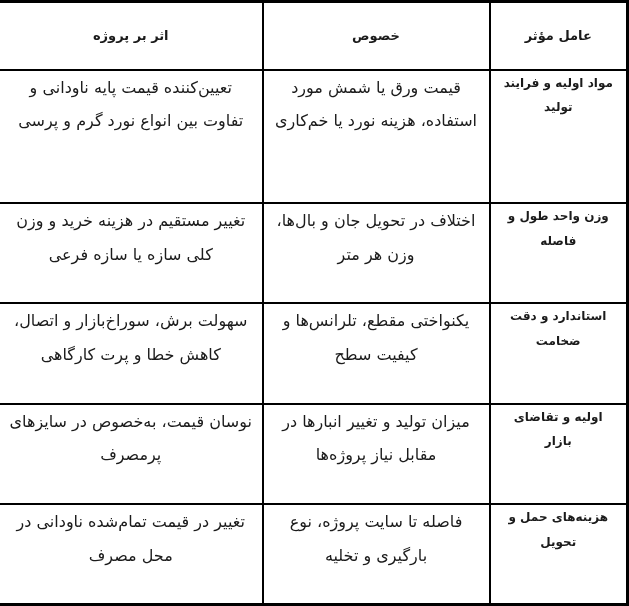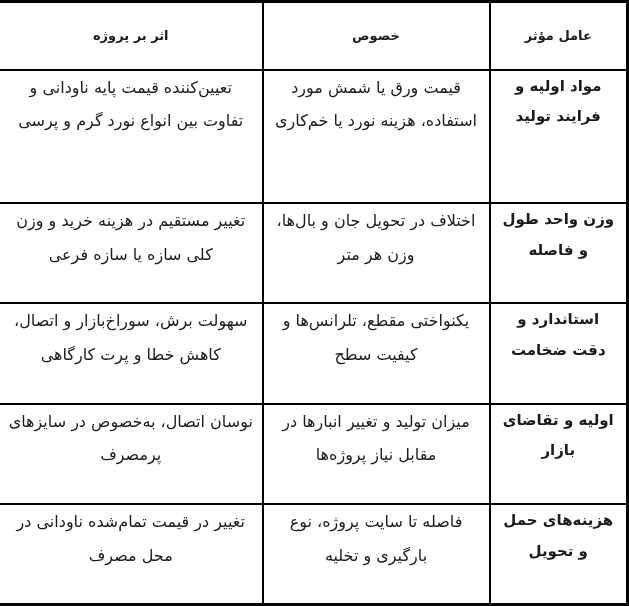--- a/index.html
+++ b/index.html
@@ -39,21 +39,21 @@
     vertical-align: middle;
     line-height: 1.4;
   }
   table.factors td {
     font-size: 16px;
     vertical-align: top;
     line-height: 2.1;
   }
   table.factors td.factor {
     font-weight: 700;
-    font-size: 15px;
+    font-size: 12px;
     line-height: 2.05;
   }
   tr.row-0 { height: 133px; }
   tr.row-1 { height: 100px; }
   tr.row-2 { height: 100px; }
   tr.row-3 { height: 100px; }
   tr.row-4 { height: 100px; }
 </style>
 </head>
 <body>
@@ -83,21 +83,21 @@
       <td>تغییر مستقیم در هزینه خرید و وزن کلی سازه یا سازه فرعی</td>
     </tr>
     <tr class="row-2">
       <td class="factor">استاندارد و دقت ضخامت</td>
       <td>یکنواختی مقطع، تلرانس‌ها و کیفیت سطح</td>
       <td>سهولت برش، سوراخ‌بازار و اتصال، کاهش خطا و پرت کارگاهی</td>
     </tr>
     <tr class="row-3">
       <td class="factor">اولیه و تقاضای بازار</td>
       <td>میزان تولید و تغییر انبارها در مقابل نیاز پروژه‌ها</td>
-      <td>نوسان اتصال، به‌خصوص در سایزهای پرمصرف</td>
+      <td>نوسان قیمت، به‌خصوص در سایزهای پرمصرف</td>
     </tr>
     <tr class="row-4">
       <td class="factor">هزینه‌های حمل و تحویل</td>
       <td>فاصله تا سایت پروژه، نوع بارگیری و تخلیه</td>
       <td>تغییر در قیمت تمام‌شده ناودانی در محل مصرف</td>
     </tr>
   </tbody>
 </table>
 
 </body></html>

